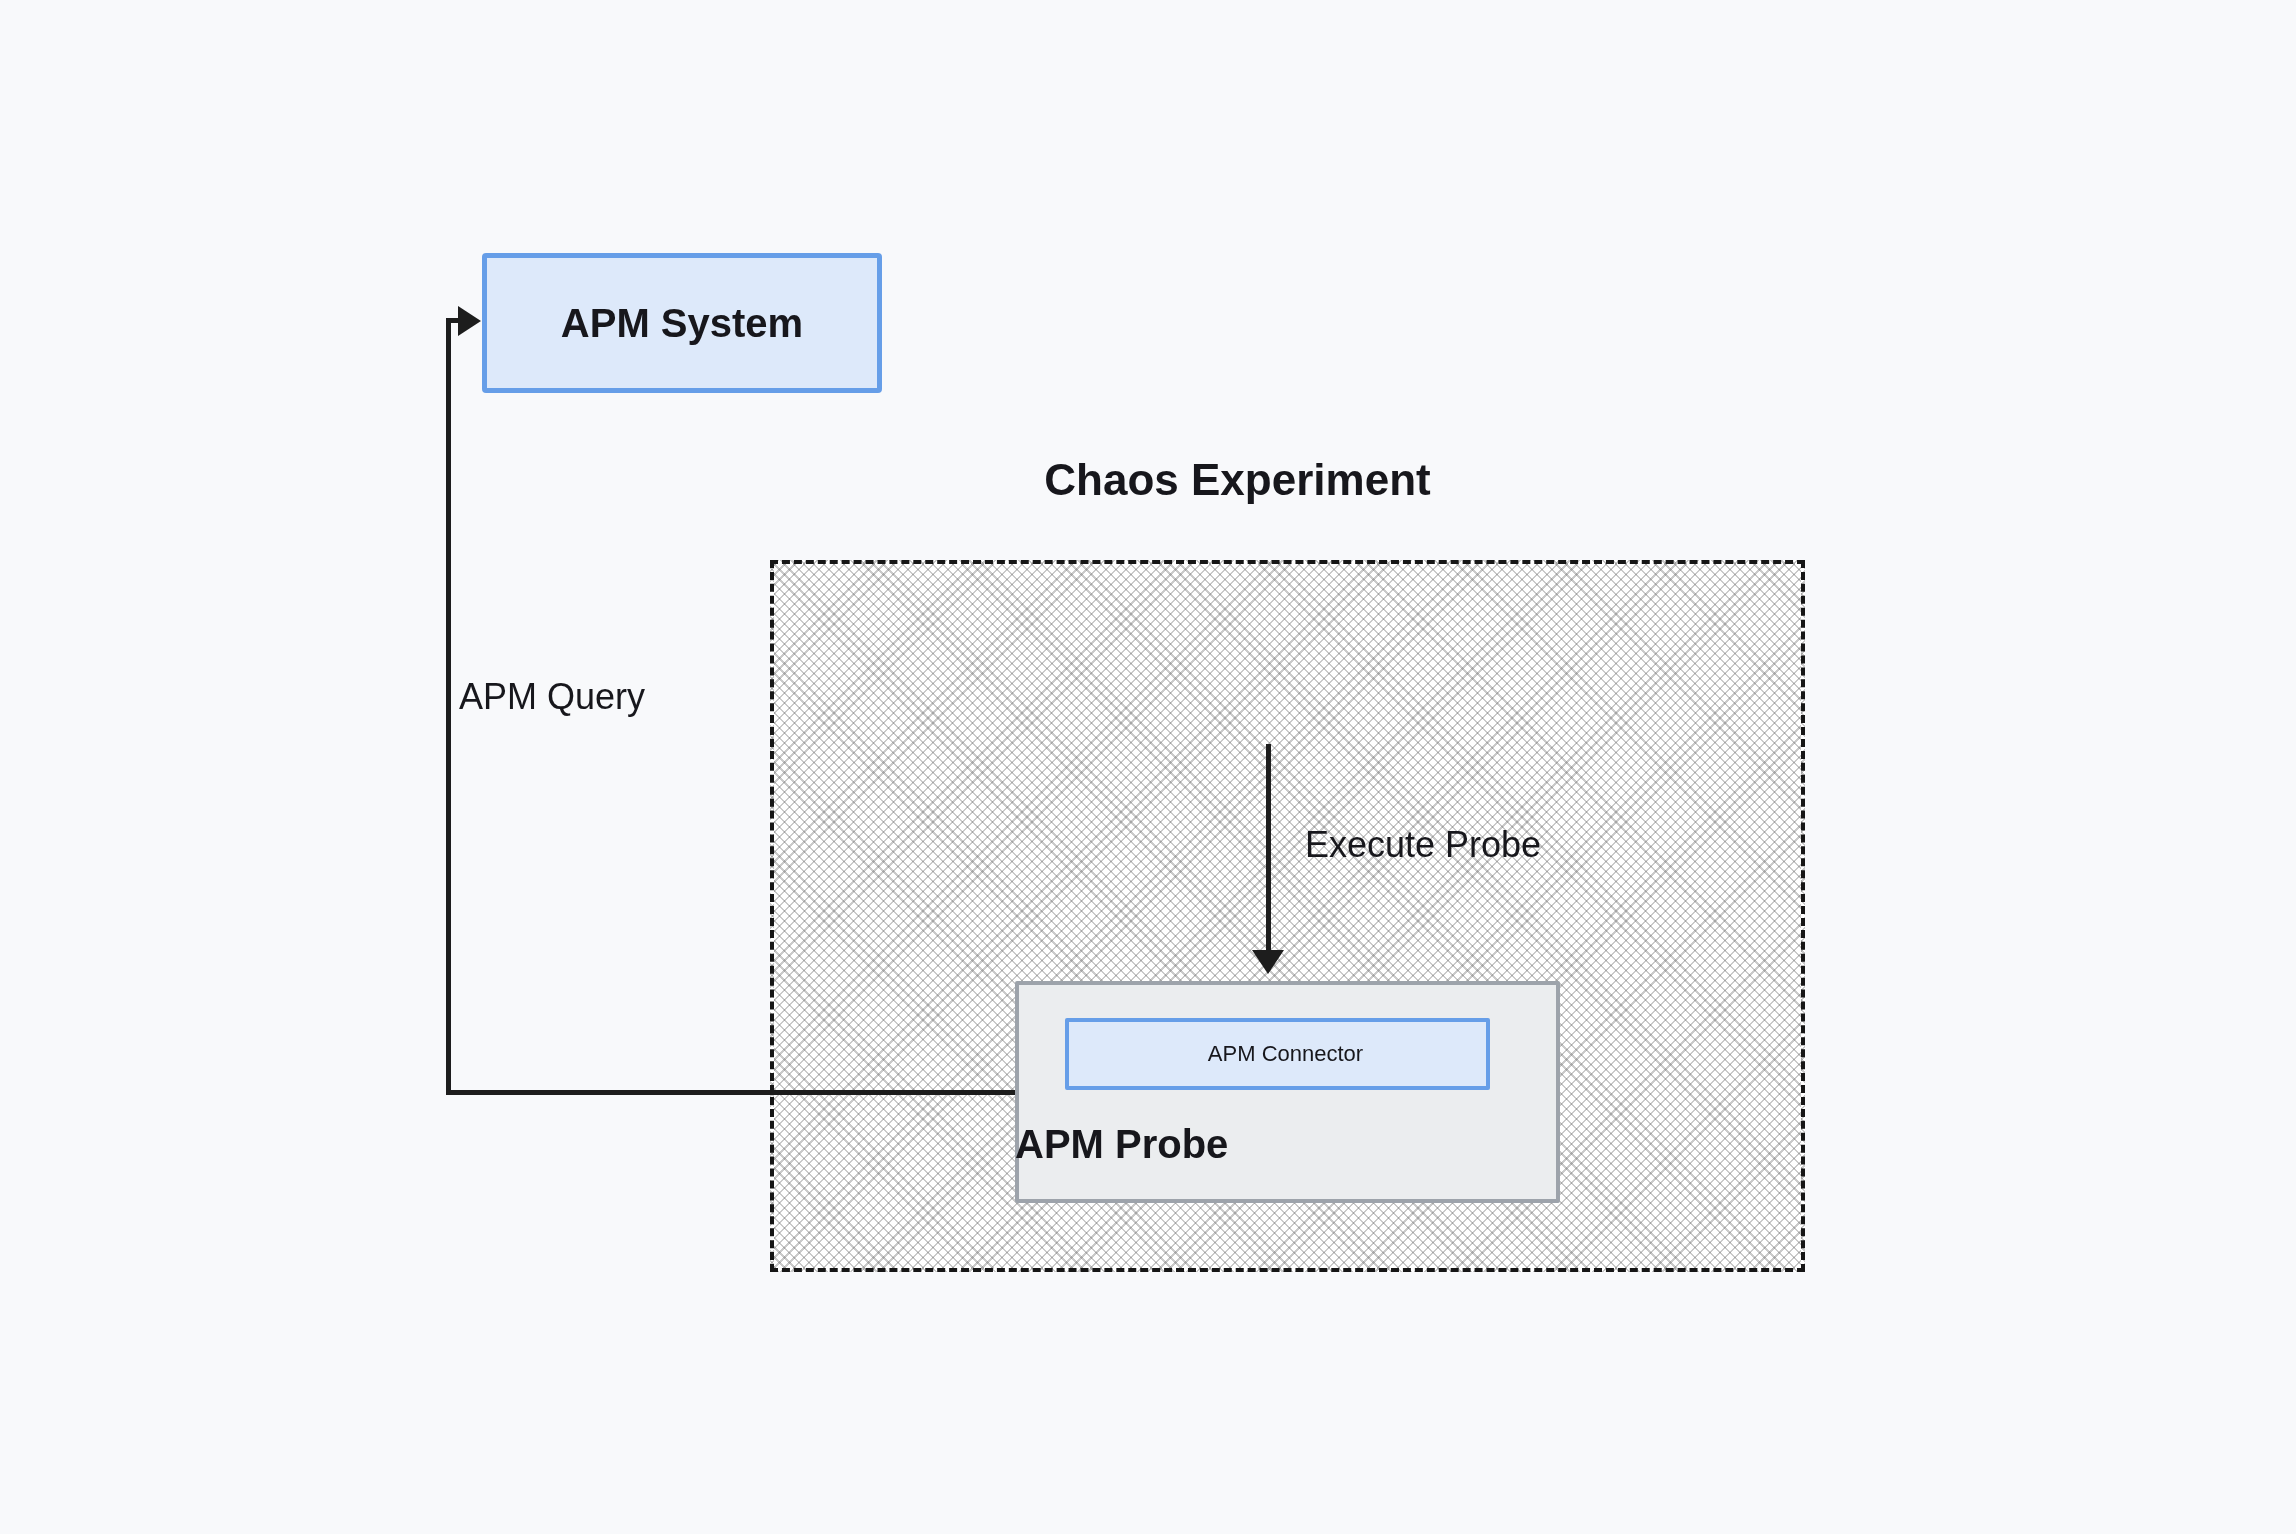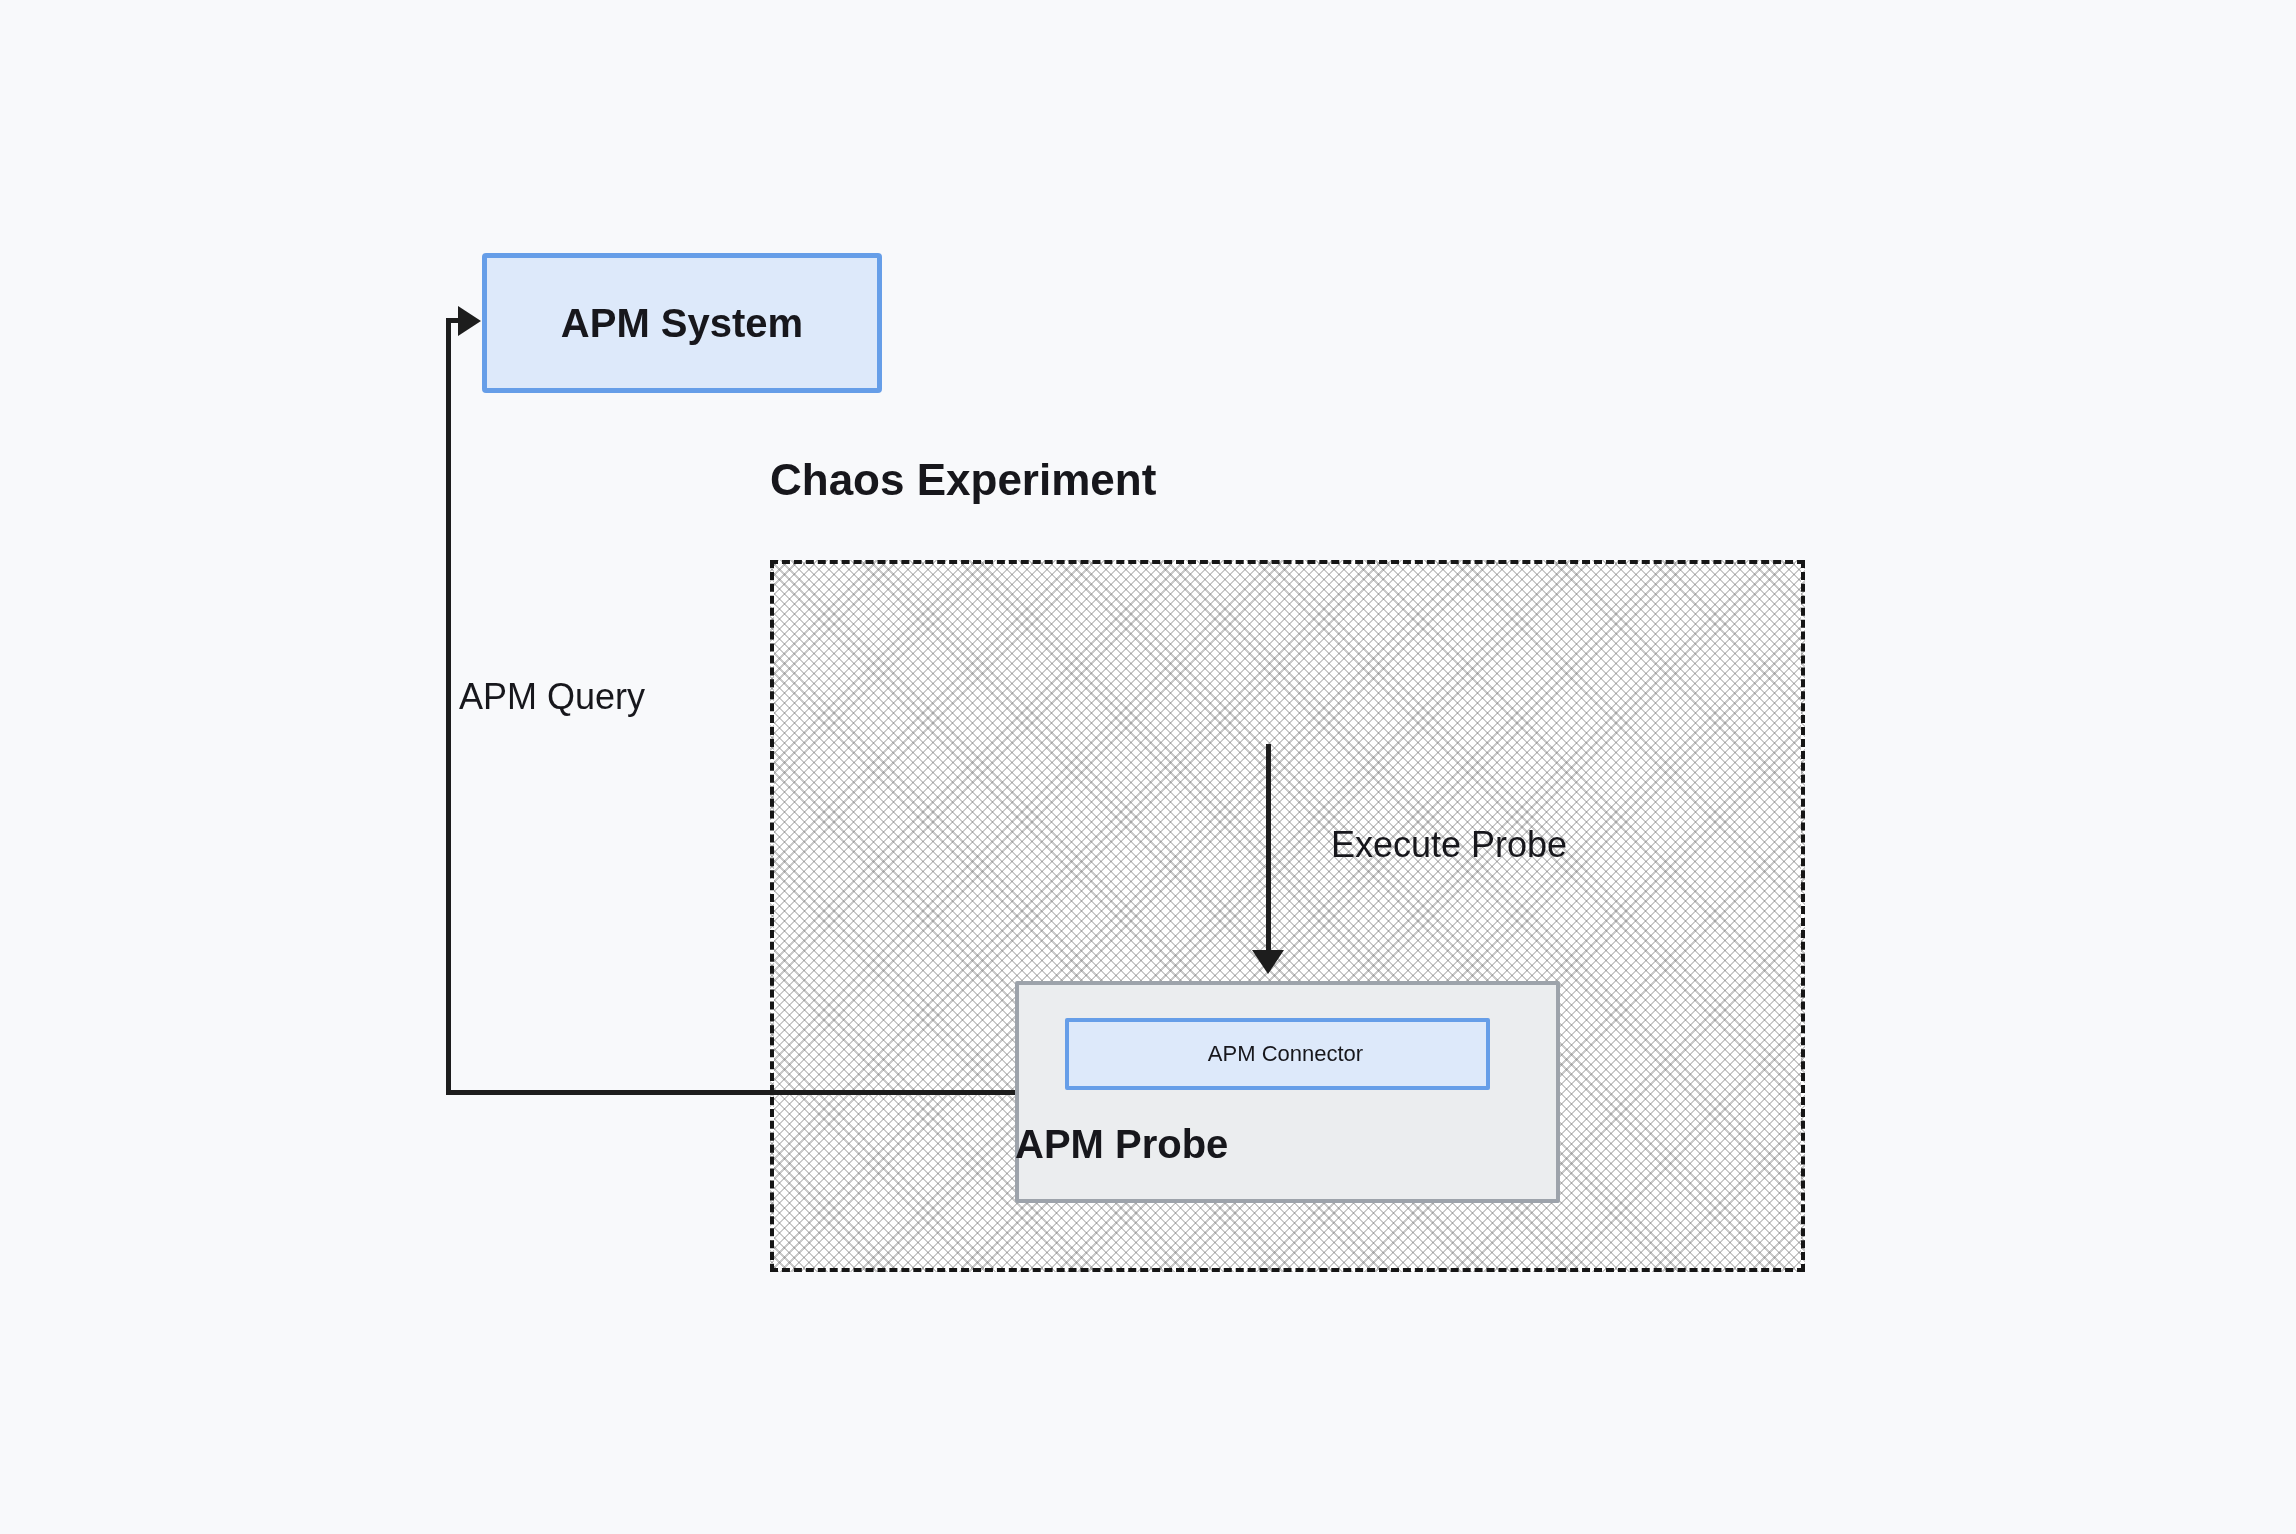--- a/index.html
+++ b/index.html
@@ -37,20 +37,21 @@
   .node-apm-system{
     left:482px;top:253px;width:400px;height:140px;
     border:5px solid var(--blue-border);
     background:var(--blue-fill);
     border-radius:4px;
     font-size:40px;font-weight:600;
   }
   .group-title{
     position:absolute;
     left:770px;top:455px;width:935px;
+    text-align:center;
     font-size:44px;font-weight:600;
     z-index:3;
   }
   .group-box{
     position:absolute;
     left:770px;top:560px;width:1035px;height:712px;
     box-sizing:border-box;
     border:4px dashed #161616;
     background-color:#ffffff;
     background-image:
@@ -112,21 +113,21 @@
     border-right:16px solid transparent;
     border-top:24px solid var(--line);
   }
   .edge-label{
     position:absolute;
     font-size:36px;font-weight:500;
     white-space:nowrap;
     z-index:3;
   }
   .label-apm-query{left:459px;top:676px;}
-  .label-execute-probe{left:1305px;top:824px;margin-left:26px;}
+  .label-execute-probe{left:1305px;top:824px;}
 </style>
 </head>
 <body>
 
 <div class="canvas">
 
   <div class="node node-apm-system">
     <span>APM System</span>
   </div>
 

